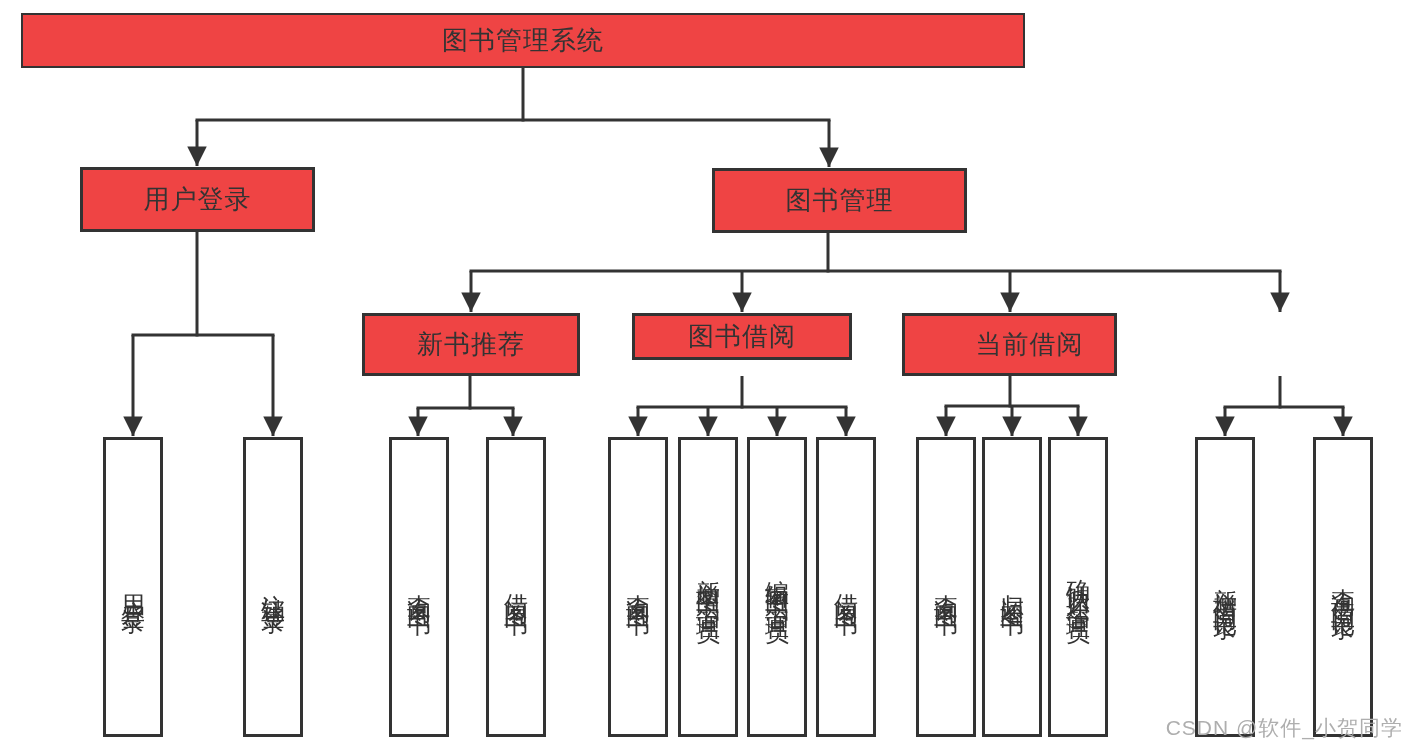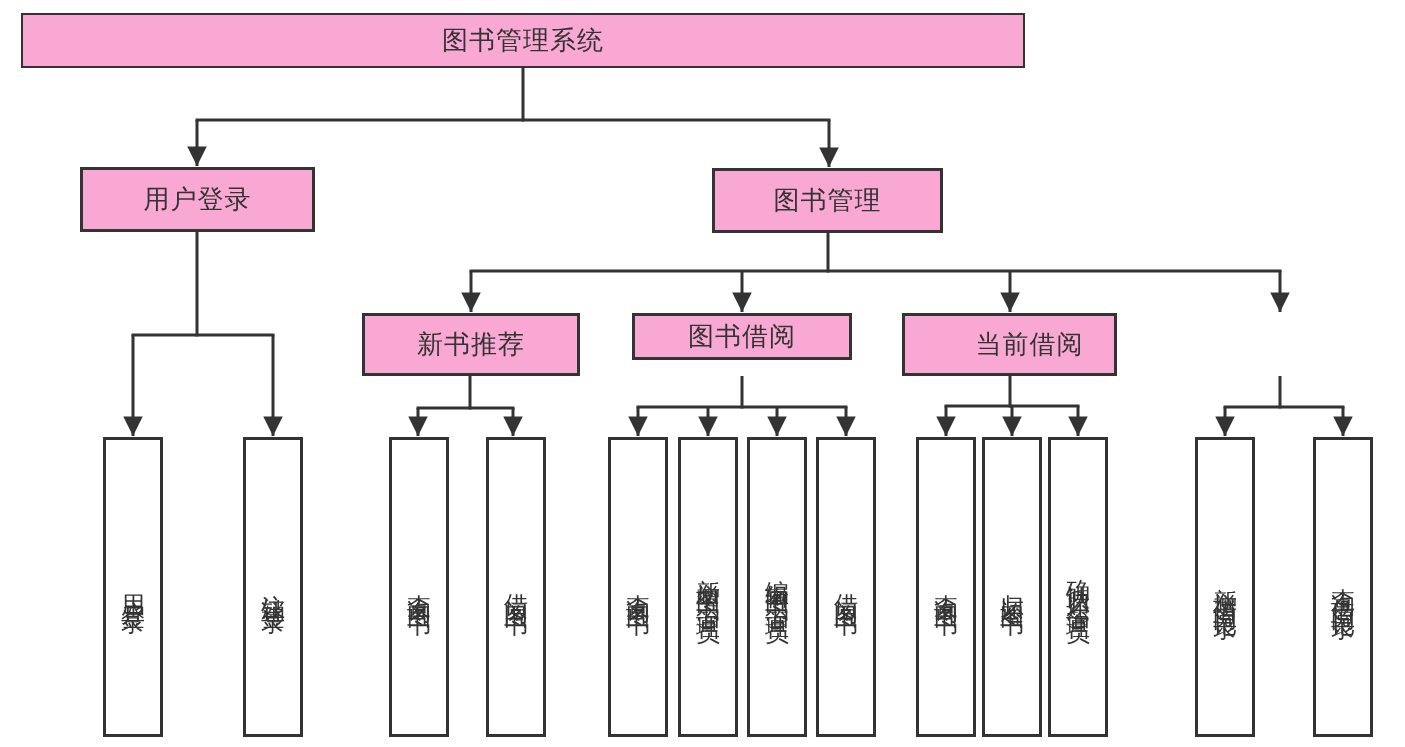--- a/index.html
+++ b/index.html
@@ -15,21 +15,21 @@
   #wires {
     position: absolute;
     left: 0; top: 0;
     z-index: 0;
     pointer-events: none;
   }
   .node {
     position: absolute;
     box-sizing: border-box;
     border: 3px solid #333333;
-    background: #f9a8d4;
+    background: #ef4444;
     display: flex;
     align-items: center;
     justify-content: center;
     z-index: 1;
     font-size: 26px;
     letter-spacing: 1px;
     white-space: nowrap;
   }
   .node.root { border-width: 2px; }
   .leaf {
@@ -132,21 +132,21 @@
     </g>
   </svg>
 
   <div class="node root" style="left:21px; top:13px; width:1004px; height:55px;">
     <span>图书管理系统</span>
   </div>
 
   <div class="node" style="left:80px; top:167px; width:235px; height:65px;">
     <span>用户登录</span>
   </div>
-  <div class="node" style="left:712px; top:168px; width:231px; height:65px;">
+  <div class="node" style="left:712px; top:168px; width:255px; height:65px;">
     <span>图书管理</span>
   </div>
 
   <div class="node" style="left:362px; top:313px; width:218px; height:63px;align-items:center;">
     <span>新书推荐</span>
   </div>
   <div class="node" style="left:632px; top:313px; width:220px; height:47px;">
     <span>图书借阅</span>
   </div>
   <div class="node" style="left:902px; top:313px; width:215px; height:63px;padding-left:40px;">
@@ -190,14 +190,15 @@
     <span class="vtext">确认归还（管理员）</span>
   </div>
 
   <div class="leaf" style="left:1195px;">
     <span class="vtext">新增借阅记录</span>
   </div>
   <div class="leaf" style="left:1313px;">
     <span class="vtext">查询借阅记录</span>
   </div>
 
+  <div id="watermark">CSDN @软件_小贺同学</div>
 
 </div>
 
 </body></html>

